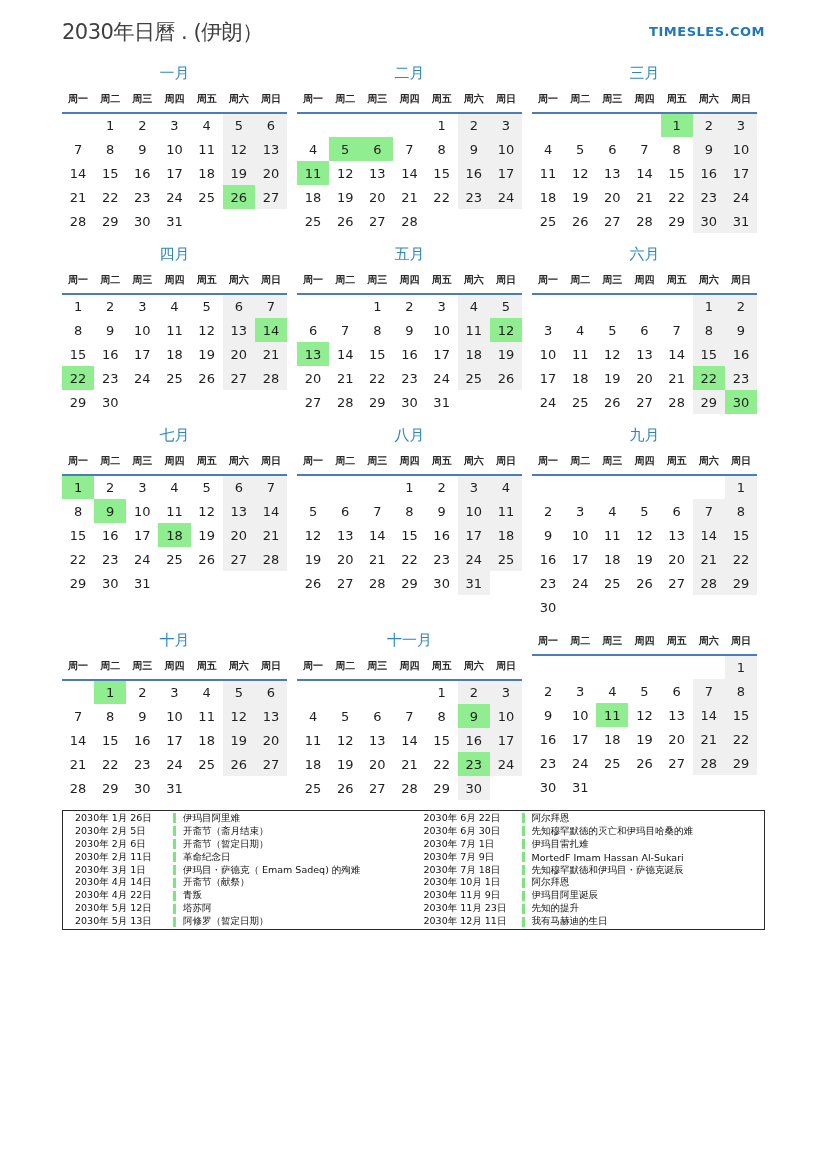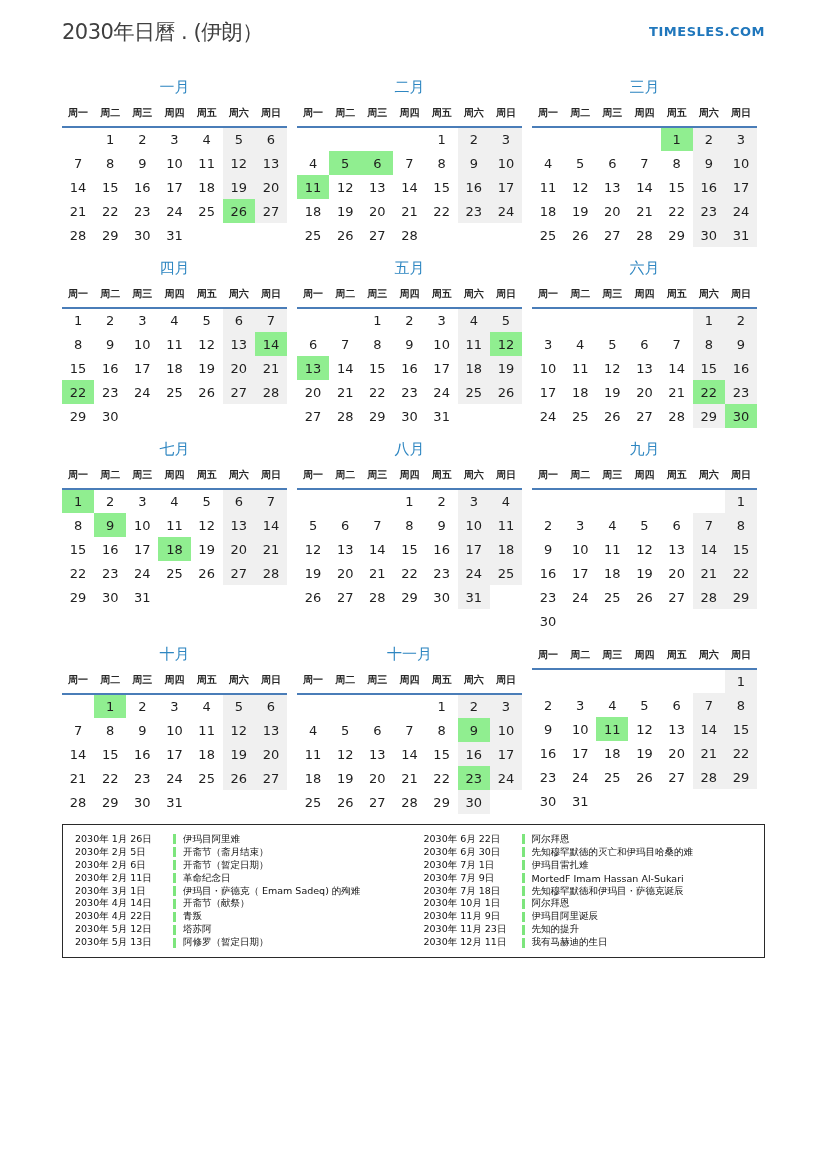--- a/index.html
+++ b/index.html
@@ -15,21 +15,21 @@
   }
   .page{position:relative; width:827px; height:867px; padding:18px 62px 0 62px;}
 
   
   .hdr{display:flex; justify-content:space-between; align-items:flex-start;}
   .page-title{font-size:21px; font-weight:500; color:var(--title); letter-spacing:-0.5px;}
   .site-link{font-size:13px; font-weight:600; color:var(--site); letter-spacing:0.5px; margin-top:6px; text-decoration:none; cursor:pointer;text-align:right;}
 
   
   .months{
-    margin-top:32px;
+    margin-top:18px;
     display:grid; grid-template-columns:repeat(3,225px);
     column-gap:10px; row-gap:12px; align-items:start;
   }
   .month{width:225px;}
   .month-title{text-align:center; color:var(--month-title); font-size:15px; font-weight:400; margin-bottom:6px;}
   .month table{width:100%; border-collapse:collapse; table-layout:fixed;}
   .month th{
     font-size:10px; font-weight:700; color:#262626;
     padding:3px 0 6px 0; border-bottom:2px solid var(--line);
     text-align:center; white-space:nowrap;
@@ -37,21 +37,21 @@
   .month td{
     height:24px; text-align:center; vertical-align:middle;
     font-size:13px; color:var(--day);
   }
   .month td.weekend{background:var(--weekend);}
   .month td.holiday{background:var(--holiday);}
 
   
   .legend{
     margin-top:10px; border:1px solid var(--legend-border);
-    padding:8px 12px; display:grid; grid-template-columns:1fr 1fr; column-gap:20px;
+    padding:1px 12px; display:grid; grid-template-columns:1fr 1fr; column-gap:20px;
   }
   .legend-row{display:flex; align-items:center; height:12.9px; font-size:9.5px; color:#111; white-space:nowrap;}
   .legend-date{width:98px; flex-shrink:0;}
   .legend-bar{width:3px; height:10px; background:var(--bar); margin-right:7px; flex-shrink:0;}
   .legend-name{overflow:hidden;}
 </style>
 </head>
 <body>
 
 <div class="page">

